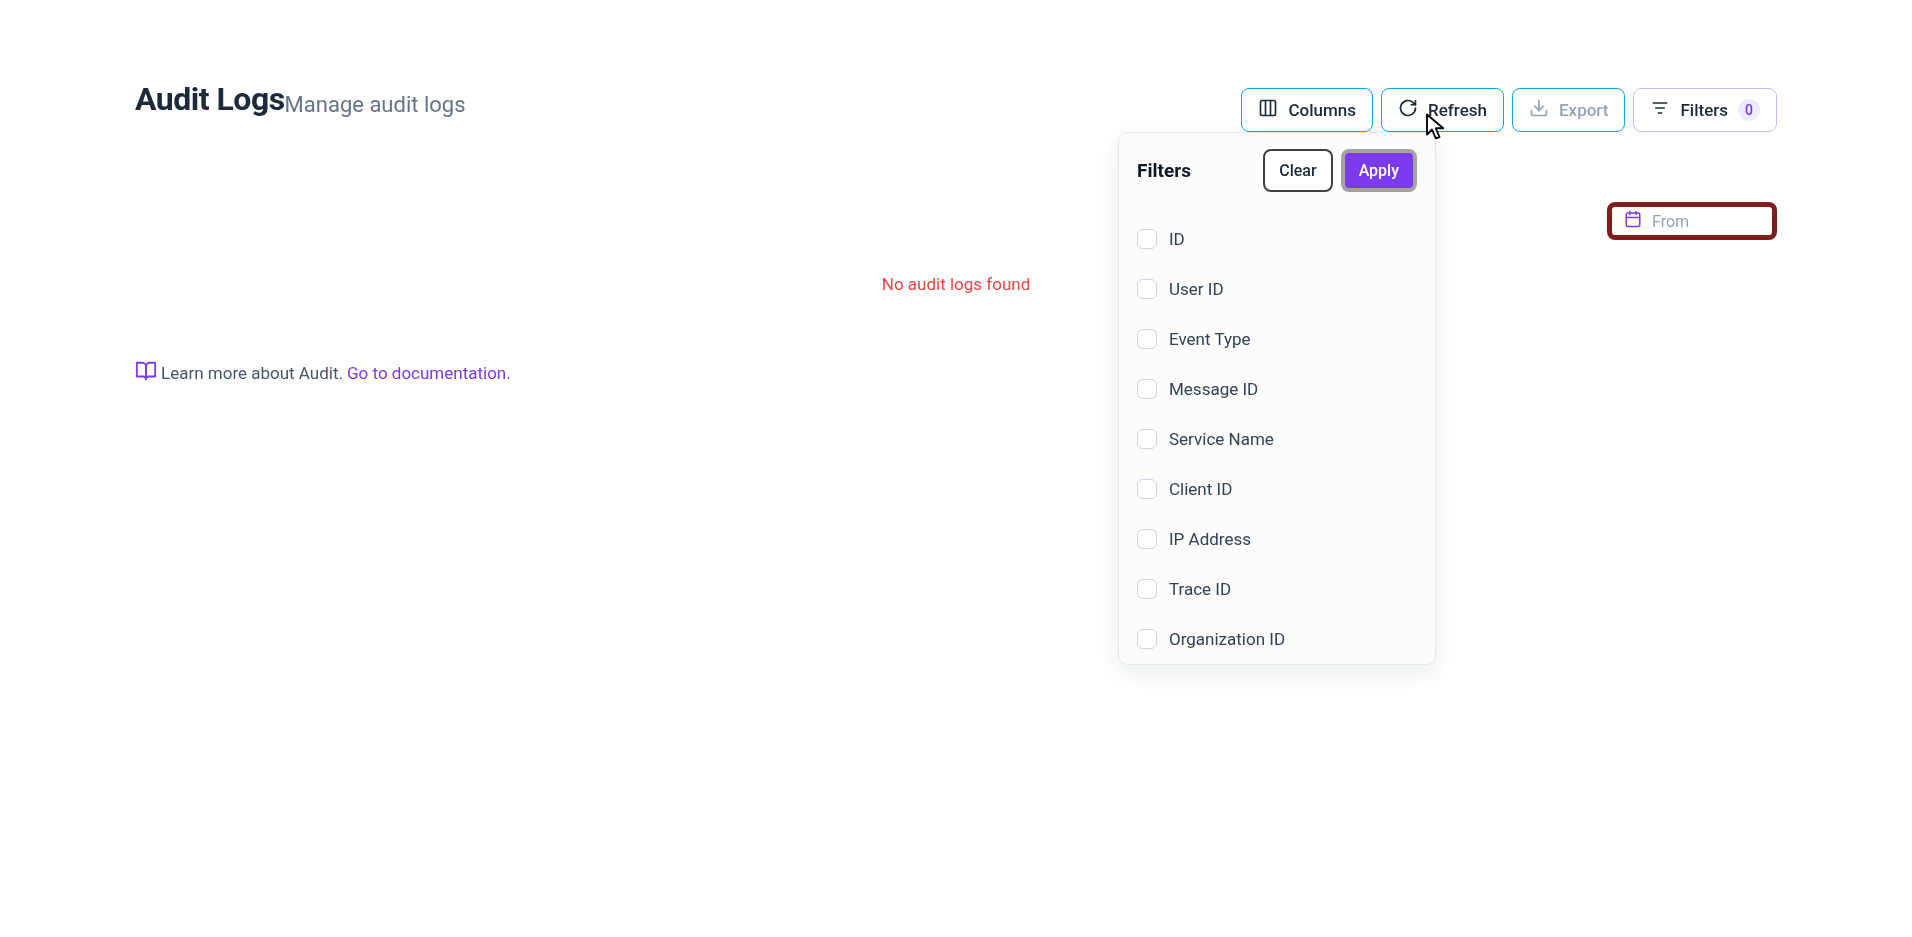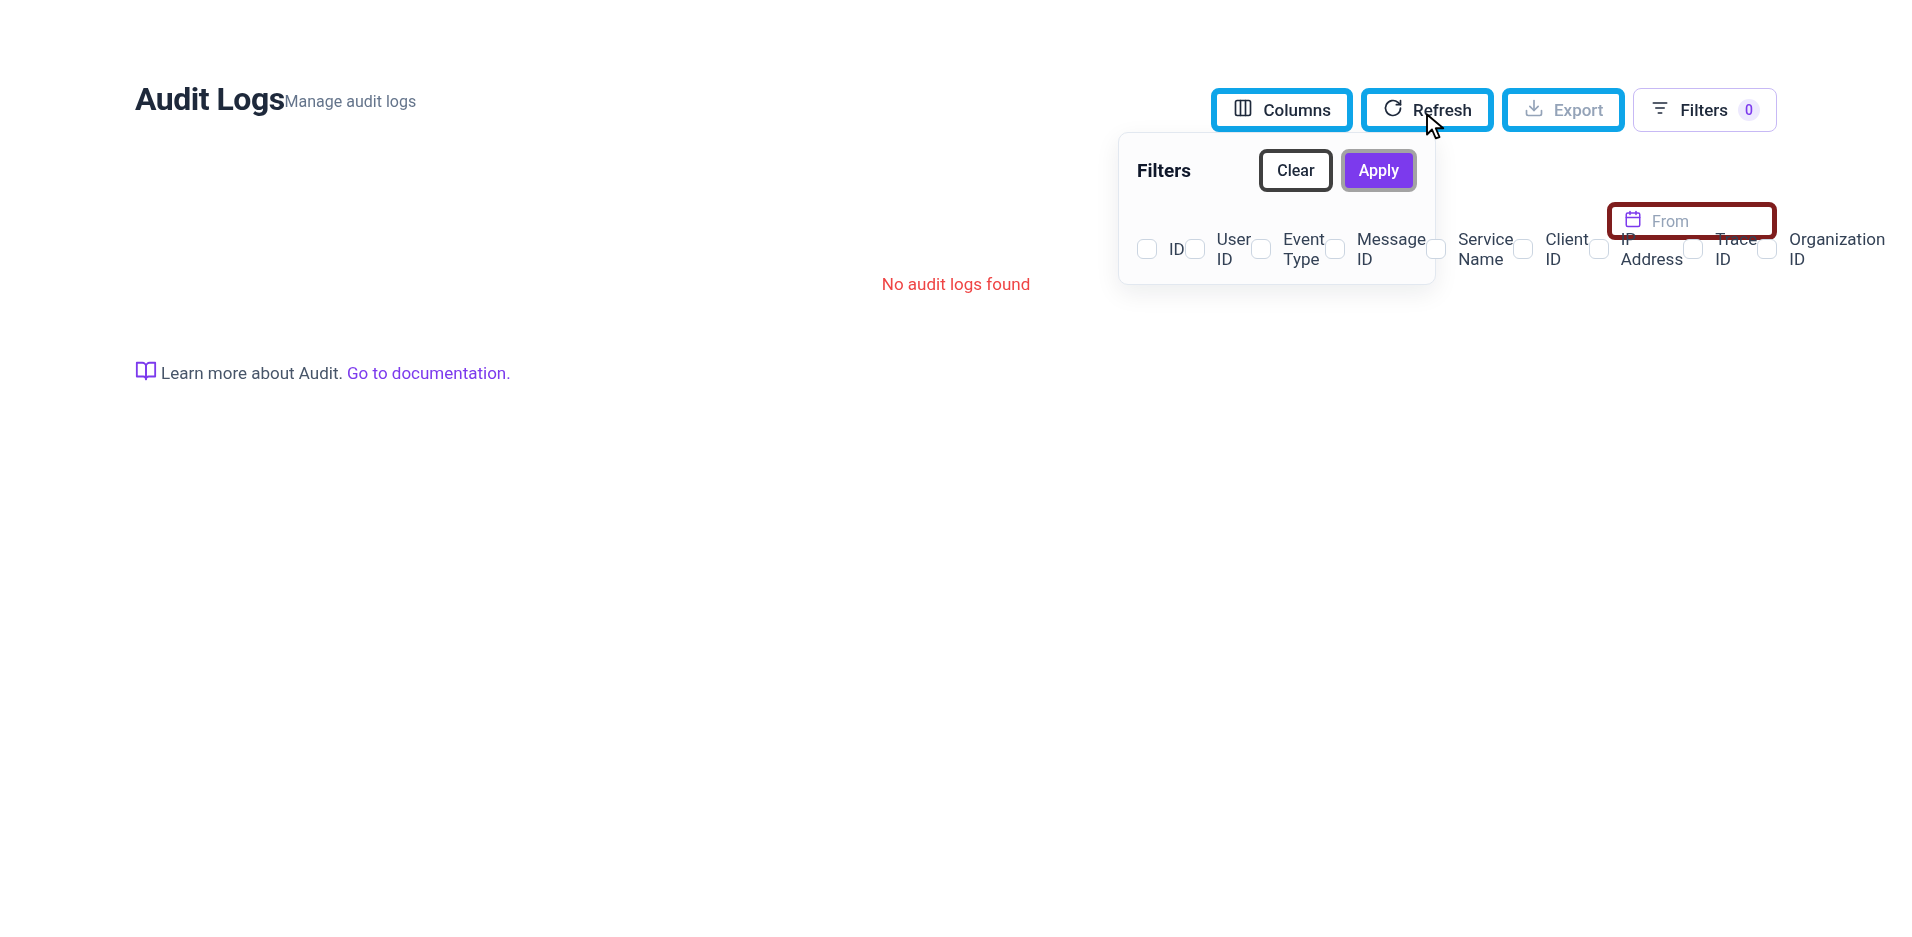--- a/index.html
+++ b/index.html
@@ -27,38 +27,38 @@
       display: flex;
       flex-direction: row;
     }
     .page-title {
       font-size: 32px;
       font-weight: 700;
       color: #1e293b;
       letter-spacing: -0.5px;
     }
     .page-subtitle {
-      font-size: 16px;
+      font-size: 22px;
       color: #64748b;
       margin-top: 12px;
       font-weight: 400;
     }
     .toolbar {
       display: flex;
       gap: 8px;
       align-items: center;
       margin-top: 8px;
     }
     .btn {
       display: inline-flex;
       align-items: center;
       gap: 10px;
       padding: 10px 16px;
       background: #ffffff;
-      border: 6px solid #0ea5e9;
+      border: 1px solid #0ea5e9;
       border-radius: 8px;
       font-size: 17px;
       font-weight: 500;
       color: #1e293b;
       cursor: pointer;
       height: 44px;
     }
     .btn svg {
       width: 20px;
       height: 20px;
@@ -164,31 +164,31 @@
       display: inline-flex;
       align-items: center;
       padding: 8px 14px;
       border-radius: 8px;
       font-size: 16px;
       font-weight: 500;
       cursor: pointer;
     }
     .btn-clear {
       background: #fff;
-      border: 4px solid #404040;
+      border: 2px solid #404040;
       color: #1e293b;
     }
     .btn-apply {
       background: #7c3aed;
       border: 4px solid #a3a3a3;
       color: #fff;
     }
     .filter-list {
       display: flex;
-      flex-direction: row;
+      flex-direction: column;
     }
     .filter-item {
       display: flex;
       align-items: center;
       gap: 12px;
       padding: 15px 0;
     }
     .filter-checkbox {
       width: 20px;
       height: 20px;

